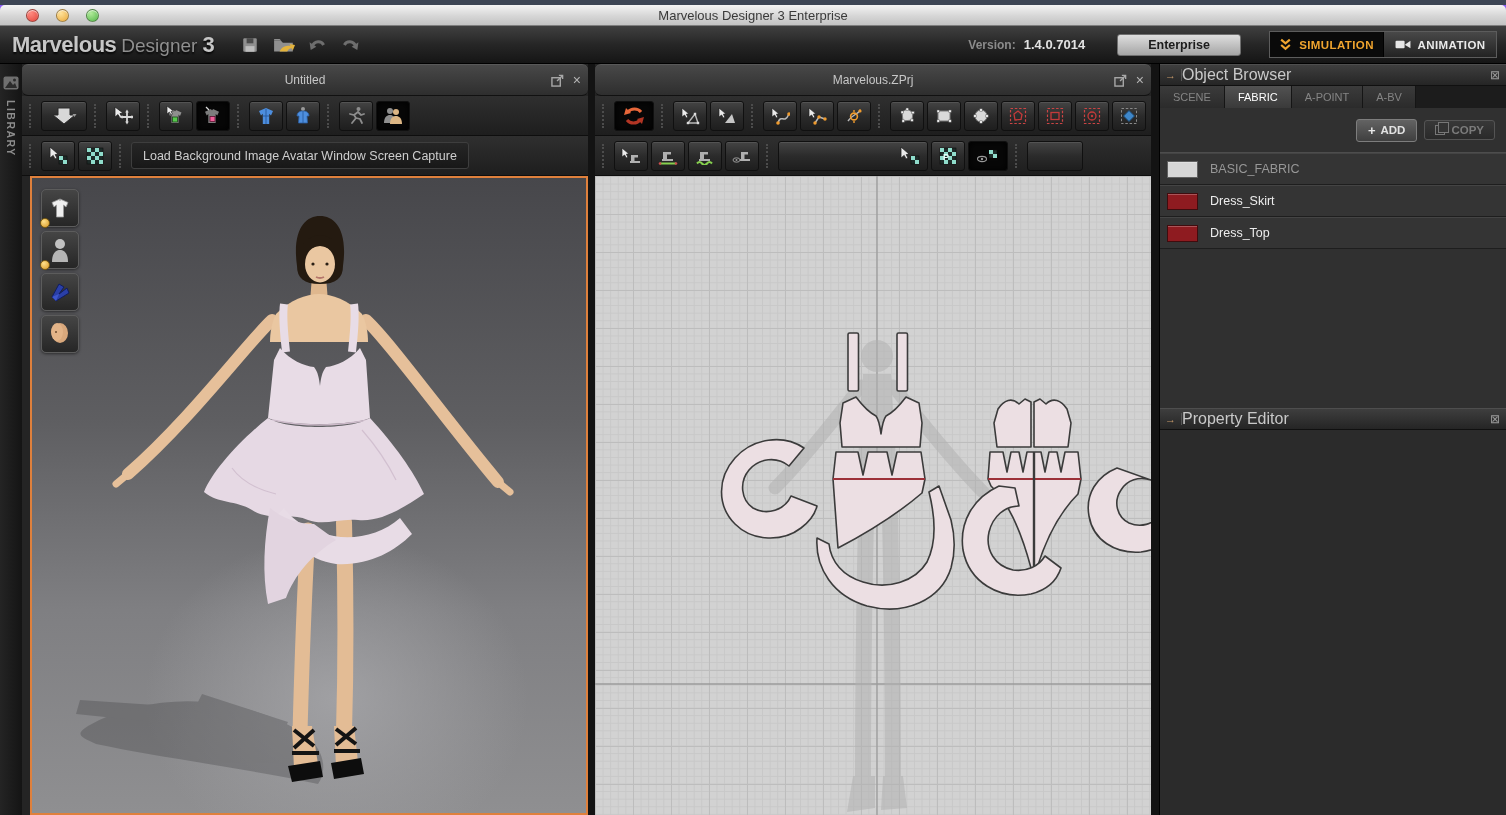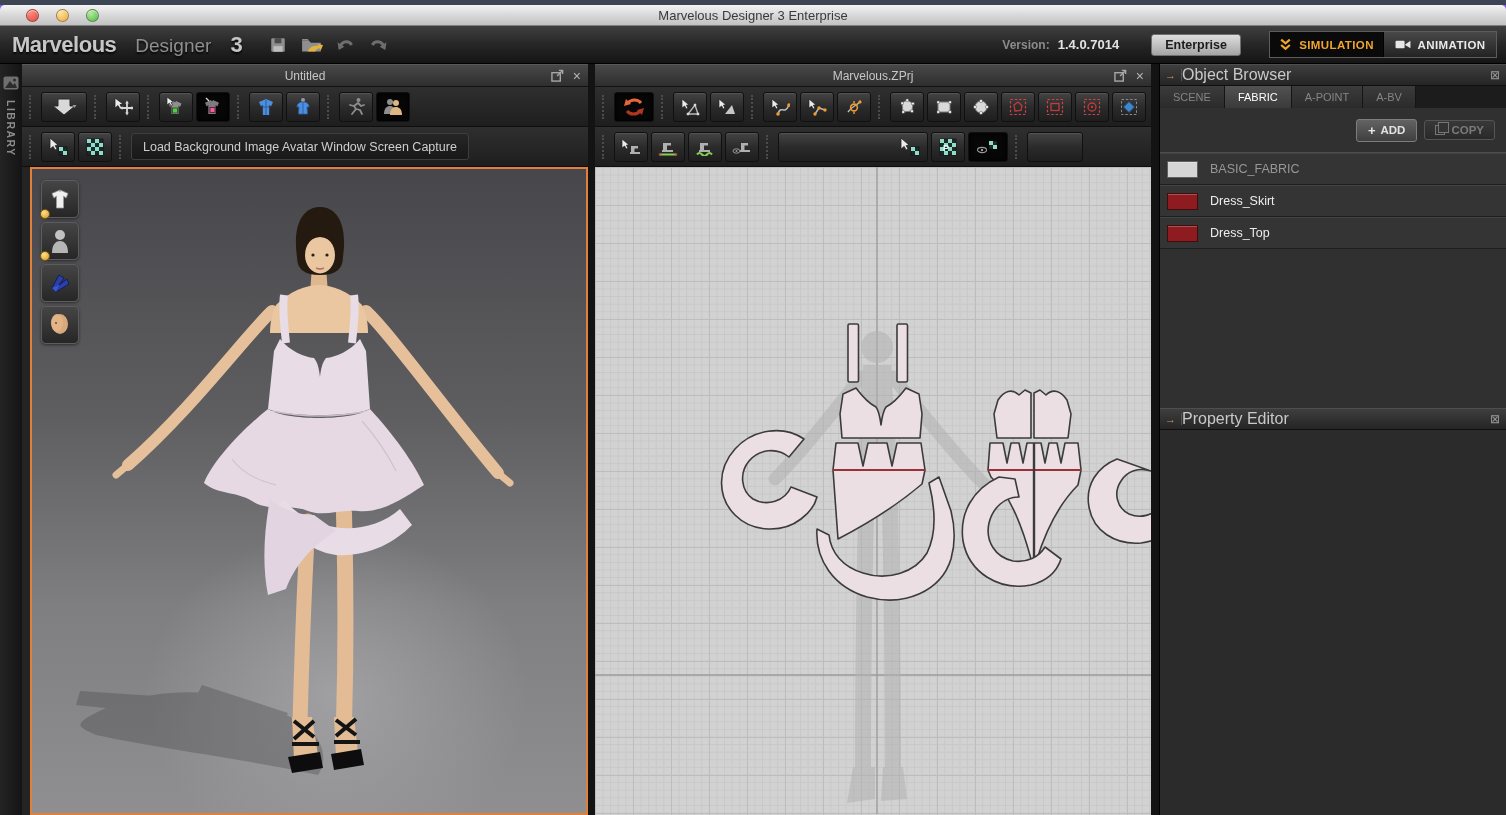--- a/index.html
+++ b/index.html
@@ -17,49 +17,49 @@
   .light { width:13px; height:13px; border-radius:50%; border:1px solid rgba(0,0,0,.35);
     box-shadow:inset 0 1px 1px rgba(255,255,255,.7); }
   .light.red { background:radial-gradient(circle at 35% 30%, #ff8a80, #e2463c); }
   .light.yellow { background:radial-gradient(circle at 35% 30%, #ffe29a, #e9a83a); }
   .light.green { background:radial-gradient(circle at 35% 30%, #b2eb9b, #53b648); }
 
   
   .app-header { position:absolute; top:26px; left:0; right:0; height:38px;
     background:linear-gradient(#404040,#262626 50%,#151515); border-bottom:1px solid #000;
     display:flex; align-items:center; }
-  .logo { margin-left:12px; display:flex; align-items:baseline; gap:19px; text-shadow:0 2px 2px rgba(0,0,0,.8); }
+  .logo { margin-left:12px; display:flex; align-items:baseline; gap:5px; text-shadow:0 2px 2px rgba(0,0,0,.8); }
   .logo .l1 { font-size:22px; font-weight:bold; color:#c6c6c6; letter-spacing:-0.5px; }
   .logo .l2 { font-size:19px; color:#8f8f8f; }
   .logo .l3 { font-size:22px; font-weight:bold; color:#c6c6c6; }
   .file-tools { display:flex; align-items:center; gap:14px; margin-left:26px; }
   .version { margin-left:auto; display:flex; align-items:baseline; gap:8px;justify-content:space-between; }
   .version .vl { font-size:12px; font-weight:bold; color:#8b8b8b; }
   .version .vv { font-size:13px; font-weight:bold; color:#e3e3e3; }
-  .edition-btn { margin-left:32px; padding:3px 13px; border-radius:3px; border:1px solid #6f6f6f;
+  .edition-btn { margin-left:32px; padding:3px 30px; border-radius:3px; border:1px solid #6f6f6f;
     background:linear-gradient(#dedede,#a5a5a5); color:#1c1c1c; font-size:12.5px; font-weight:bold; }
   .mode-tabs { margin-left:28px; margin-right:9px; height:27px; display:flex;
     border:1px solid #5c5c5c; border-radius:0; overflow:hidden; }
   .mode-tab { display:flex; align-items:center; justify-content:center; gap:7px;
     width:113px; font-size:11.5px; font-weight:bold; letter-spacing:.4px; }
   .mode-tab.sim { background:#0a0a0a; color:#f1a52f; }
   .mode-tab.anim { background:linear-gradient(#484848,#232323); color:#eaeaea; border-left:1px solid #000; }
 
   
   .main { position:absolute; top:64px; left:0; width:1506px; height:751px; display:flex; }
   .library-strip { width:22px; background:linear-gradient(90deg,#242424,#141414);
     display:flex; flex-direction:column; align-items:center; padding-top:12px; gap:10px; }
   .library-label { writing-mode:vertical-rl; color:#8d8d8d; font-size:10.5px; font-weight:bold; letter-spacing:1.5px; }
   .col-gap7 { width:7px; background:#131313; }
   .col-gap8 { width:8px; background:#131313; }
   .panel { display:flex; flex-direction:column; background:#242424; }
   .panel-3d { width:566px; }
   .panel-2d { width:556px; }
-  .panel-titlebar { height:23px; background:linear-gradient(#484848,#2e2e2e);
-    border-top:1px solid #585858; border-bottom:1px solid #111; display:flex; align-items:center; position:relative; }
+  .panel-titlebar { height:32px; background:linear-gradient(#484848,#2e2e2e);
+    border-top:1px solid #585858; border-bottom:1px solid #111; display:flex; align-items:center; position:relative;border-radius:6px; }
   .panel-title { flex:1; text-align:center; color:#c7c7c7; font-size:12px; }
   .panel-title-icons { position:absolute; right:7px; top:0; bottom:0; display:flex; align-items:center; gap:9px; }
   .close-x { color:#b5b5b5; font-size:14px; line-height:1; }
 
   .toolbar { height:40px; display:flex; align-items:center;
     background:linear-gradient(#2f2f2f,#1e1e1e); border-bottom:1px solid #0e0e0e; padding-left:3px; }
   .tgroup { display:flex; align-items:center; gap:3px; padding:0 3px; }
   .thandle { width:5px; height:24px; border-left:2px dotted #4c4c4c; margin:0 4px; }
   .tbtn { width:34px; height:30px; border-radius:3px; border:1px solid #101010;
     background:linear-gradient(#444,#2b2b2b 50%,#1e1e1e);

